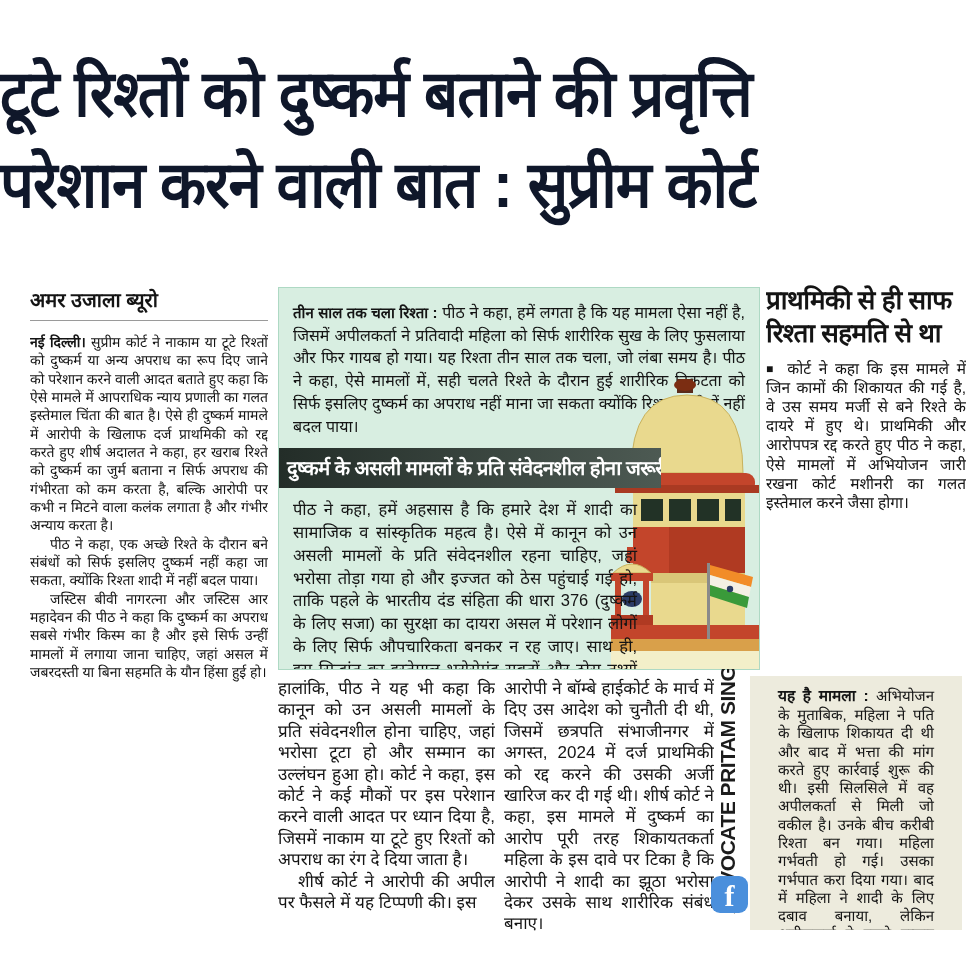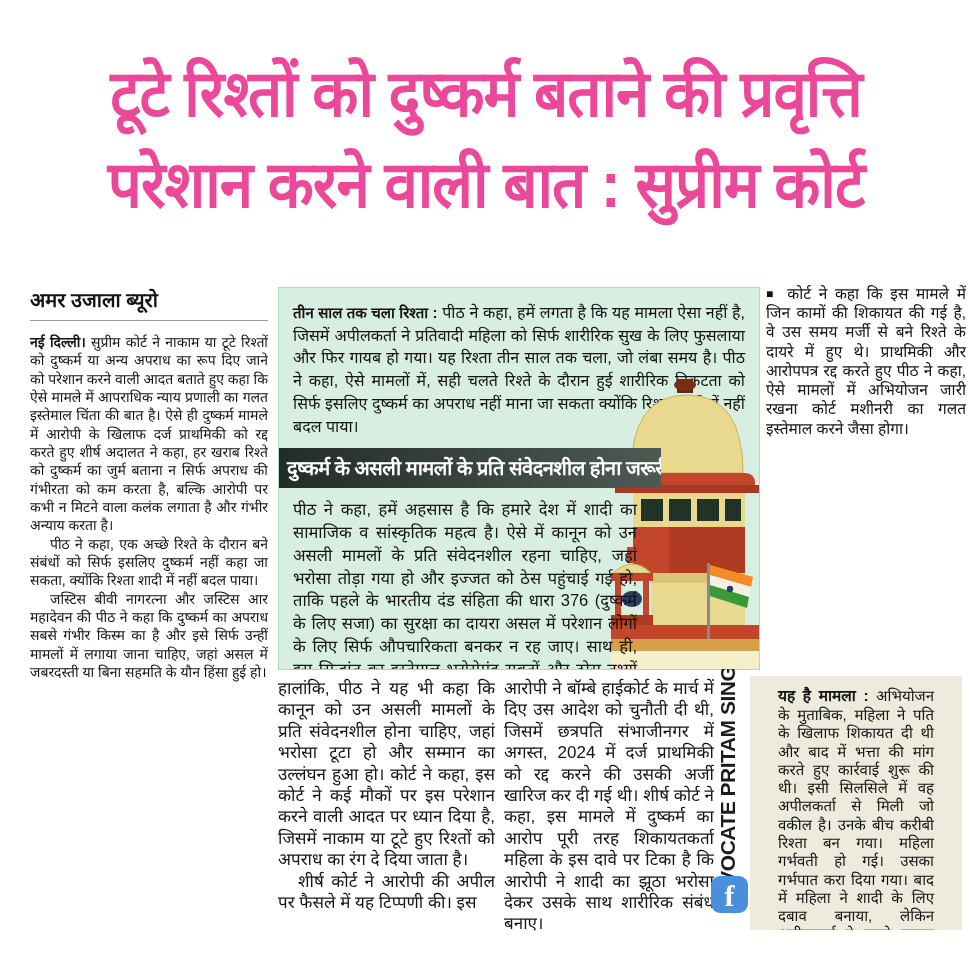--- a/index.html
+++ b/index.html
@@ -5,22 +5,22 @@
   * { margin:0; padding:0; box-sizing:border-box; }
   html,body { background:#ffffff; }
   .page {
     position:relative; width:972px; height:972px; margin:0 auto;
     background:#ffffff; overflow:hidden;
     font-family:"Liberation Sans","DejaVu Sans",sans-serif;
     color:#141414;
   }
   
   .headline {
-    position:absolute; top:48px; left:0; width:972px; text-align:center;
-    font-weight:700; color:#ec4899; letter-spacing:-1px;
+    position:absolute; top:48px; left:0; width:972px; 
+    font-weight:700; color:#0f172a; letter-spacing:-1px;
   }
   .headline .hl-line { font-size:60px; line-height:91px; transform:scaleY(1.08); }
   .subheadline {
     position:absolute; top:234px; left:10px; width:952px; text-align:center;
     font-size:24px; font-weight:700; color:#0d0d0d; letter-spacing:-0.5px;
   }
   
   .left-col { position:absolute; left:30px; top:286px; width:238px; height:678px; overflow:hidden; }
   .byline { font-size:20px; font-weight:700; padding-bottom:7px; border-bottom:1px solid #9a9a9a; margin-bottom:12px; }
   .left-col p { font-size:14px; line-height:1.31; text-align:justify; }
@@ -146,20 +146,24 @@
 
   <div class="bcol bcol-2">
     <p>आरोपी ने बॉम्बे हाईकोर्ट के मार्च में दिए उस आदेश को चुनौती दी थी, जिसमें छत्रपति संभाजीनगर में अगस्त, 2024 में दर्ज प्राथमिकी को रद्द करने की उसकी अर्जी खारिज कर दी गई थी। शीर्ष कोर्ट ने कहा, इस मामले में दुष्कर्म का आरोप पूरी तरह शिकायतकर्ता महिला के इस दावे पर टिका है कि आरोपी ने शादी का झूठा भरोसा देकर उसके साथ शारीरिक संबंध बनाए।</p>
   </div>
 
   <div class="watermark">ADVOCATE PRITAM SINGH</div>
 
   <div class="fb-icon">f</div>
 
   <div class="right-col">
+    <div class="right-heading">
+      <div>प्राथमिकी से ही साफ</div>
+      <div>रिश्ता सहमति से था</div>
+    </div>
     <p><span class="sq-bullet">■</span><span> कोर्ट ने कहा कि इस मामले में जिन कामों की शिकायत की गई है, वे उस समय मर्जी से बने रिश्ते के दायरे में हुए थे। प्राथमिकी और आरोपपत्र रद्द करते हुए पीठ ने कहा, ऐसे मामलों में अभियोजन जारी रखना कोर्ट मशीनरी का गलत इस्तेमाल करने जैसा होगा।</span></p>
   </div>
 
   <div class="case-box">
     <p><b>यह है मामला :</b><span> अभियोजन के मुताबिक, महिला ने पति के खिलाफ शिकायत दी थी और बाद में भत्ता की मांग करते हुए कार्रवाई शुरू की थी। इसी सिलसिले में वह अपीलकर्ता से मिली जो वकील है। उनके बीच करीबी रिश्ता बन गया। महिला गर्भवती हो गई। उसका गर्भपात करा दिया गया। बाद में महिला ने शादी के लिए दबाव बनाया, लेकिन अपीलकर्ता ने इससे इन्कार कर दिया।</span></p>
   </div>
 
 </div>
 
 </body></html>

